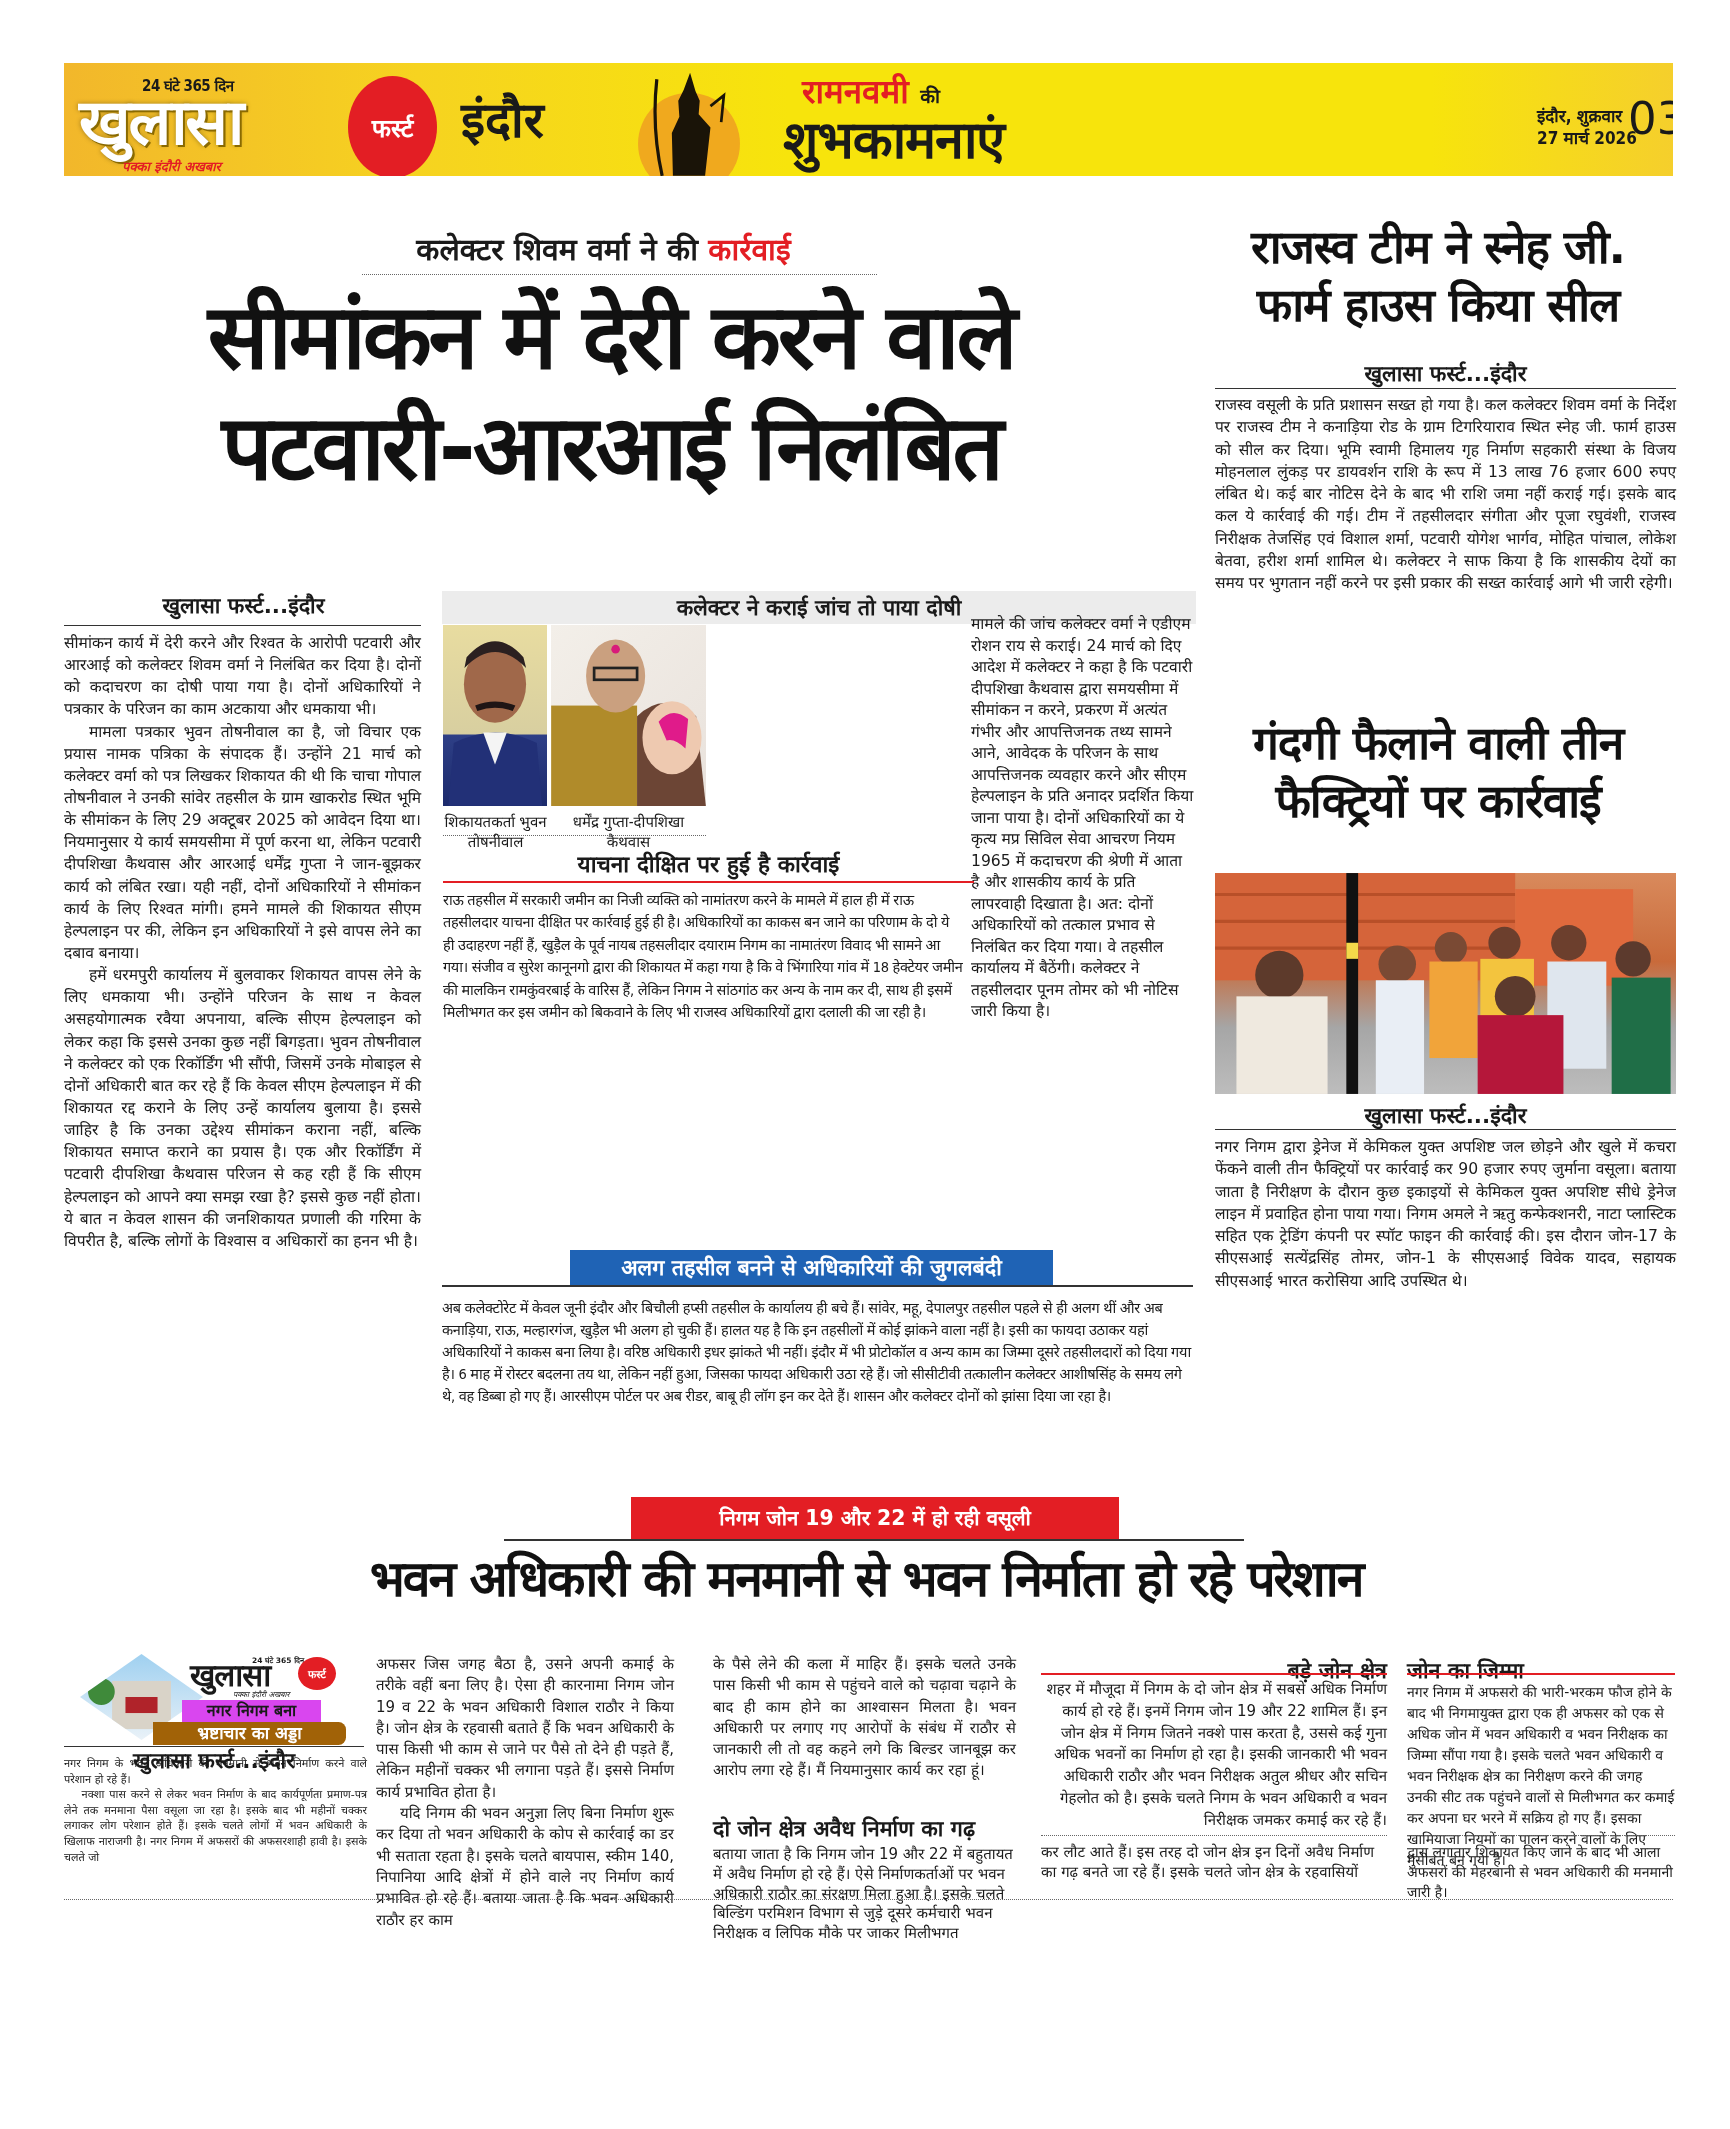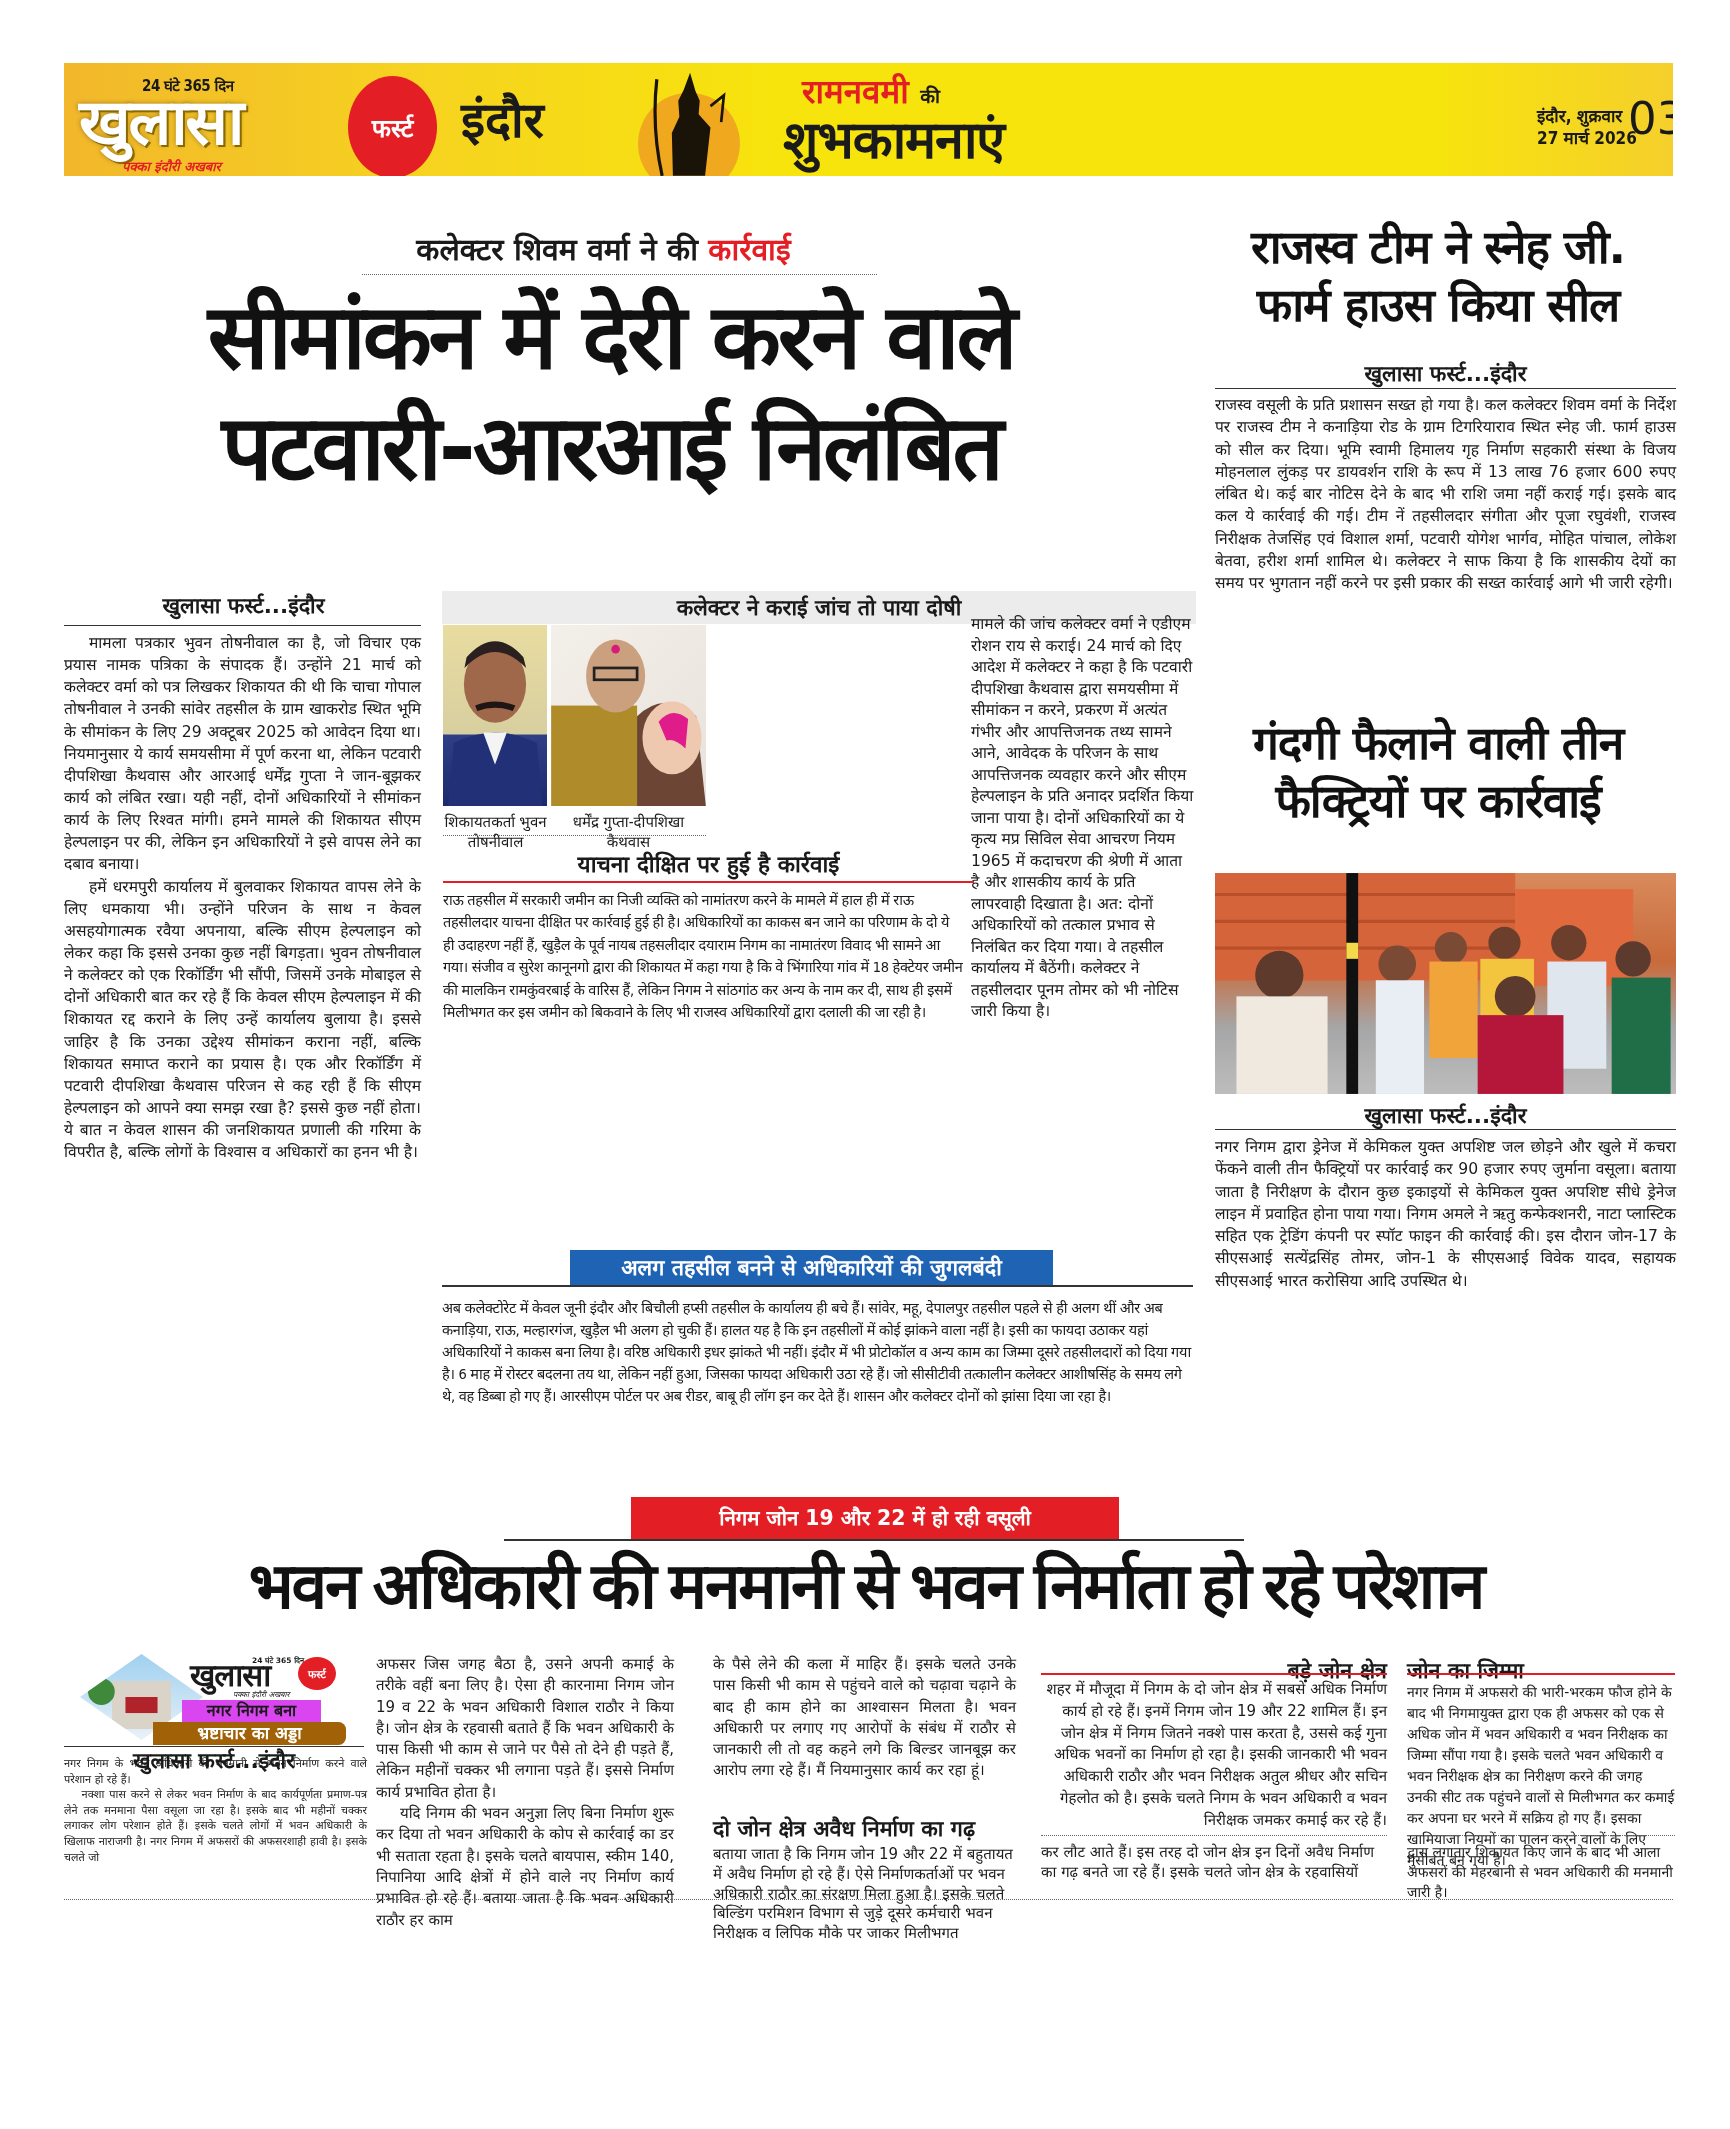--- a/index.html
+++ b/index.html
@@ -81,20 +81,21 @@
 </div>
 <div class="dotline" style="left:362px; top:274px; width:515px;"></div>
 <div class="headline-xl" style="left:80px; top:290px; width:1062px;">
   <div>सीमांकन में देरी करने वाले</div>
   <div style="margin-top:16px;">पटवारी-आरआई निलंबित</div>
 </div>
 
 <div class="byline" style="left:64px; top:590px; width:359px;">खुलासा फर्स्ट...इंदौर</div>
 <div class="rule" style="left:64px; top:625px; width:357px;"></div>
 <div class="body" style="left:64px; top:632px; width:357px;">
+  <p>सीमांकन कार्य में देरी करने और रिश्वत के आरोपी पटवारी और आरआई को कलेक्टर शिवम वर्मा ने निलंबित कर दिया है। दोनों को कदाचरण का दोषी पाया गया है। दोनों अधिकारियों ने पत्रकार के परिजन का काम अटकाया और धमकाया भी।</p>
   <p class="indent">मामला पत्रकार भुवन तोषनीवाल का है, जो विचार एक प्रयास नामक पत्रिका के संपादक हैं। उन्होंने 21 मार्च को कलेक्टर वर्मा को पत्र लिखकर शिकायत की थी कि चाचा गोपाल तोषनीवाल ने उनकी सांवेर तहसील के ग्राम खाकरोड स्थित भूमि के सीमांकन के लिए 29 अक्टूबर 2025 को आवेदन दिया था। नियमानुसार ये कार्य समयसीमा में पूर्ण करना था, लेकिन पटवारी दीपशिखा कैथवास और आरआई धर्मेंद्र गुप्ता ने जान-बूझकर कार्य को लंबित रखा। यही नहीं, दोनों अधिकारियों ने सीमांकन कार्य के लिए रिश्वत मांगी। हमने मामले की शिकायत सीएम हेल्पलाइन पर की, लेकिन इन अधिकारियों ने इसे वापस लेने का दबाव बनाया।</p>
   <p class="indent">हमें धरमपुरी कार्यालय में बुलवाकर शिकायत वापस लेने के लिए धमकाया भी। उन्होंने परिजन के साथ न केवल असहयोगात्मक रवैया अपनाया, बल्कि सीएम हेल्पलाइन को लेकर कहा कि इससे उनका कुछ नहीं बिगड़ता। भुवन तोषनीवाल ने कलेक्टर को एक रिकॉर्डिंग भी सौंपी, जिसमें उनके मोबाइल से दोनों अधिकारी बात कर रहे हैं कि केवल सीएम हेल्पलाइन में की शिकायत रद्द कराने के लिए उन्हें कार्यालय बुलाया है। इससे जाहिर है कि उनका उद्देश्य सीमांकन कराना नहीं, बल्कि शिकायत समाप्त कराने का प्रयास है। एक और रिकॉर्डिंग में पटवारी दीपशिखा कैथवास परिजन से कह रही हैं कि सीएम हेल्पलाइन को आपने क्या समझ रखा है? इससे कुछ नहीं होता। ये बात न केवल शासन की जनशिकायत प्रणाली की गरिमा के विपरीत है, बल्कि लोगों के विश्वास व अधिकारों का हनन भी है।</p>
 </div>
 
 <div class="sub-bar" style="left:442px; top:591px; width:754px; height:33px; line-height:33px;">कलेक्टर ने कराई जांच तो पाया दोषी</div>
 
 <div class="photo" style="left:443px; top:625px; width:105px; width:104px; height:181px; background:linear-gradient(180deg,#e8dca0 0%,#d8cfa0 60%,#2e3f86 61%,#1c2a6c 100%);">
   <svg viewBox="0 0 194 337" width="104" height="181">
     <ellipse cx="97" cy="110" rx="58" ry="72" fill="#a0684a"></ellipse>
     <path d="M40 80 Q97 20 155 80 L150 60 Q97 0 44 60 Z" fill="#2b2020"></path>
@@ -166,21 +167,21 @@
     <circle cx="780" cy="160" r="33" fill="#5c3a2d"></circle>
       <rect x="740" y="195" width="110" height="217" fill="#1f6e47"></rect>
   </svg>
 </div>
 <div class="byline" style="left:1215px; top:1100px; width:461px;">खुलासा फर्स्ट...इंदौर</div>
 <div class="rule" style="left:1215px; top:1129px; width:461px; height:0.5px;"></div>
 <div class="body" style="left:1215px; top:1136px; width:461px; font-size:15.6px; line-height:1.43;">नगर निगम द्वारा ड्रेनेज में केमिकल युक्त अपशिष्ट जल छोड़ने और खुले में कचरा फेंकने वाली तीन फैक्ट्रियों पर कार्रवाई कर 90 हजार रुपए जुर्माना वसूला। बताया जाता है निरीक्षण के दौरान कुछ इकाइयों से केमिकल युक्त अपशिष्ट सीधे ड्रेनेज लाइन में प्रवाहित होना पाया गया। निगम अमले ने ऋतु कन्फेक्शनरी, नाटा प्लास्टिक सहित एक ट्रेडिंग कंपनी पर स्पॉट फाइन की कार्रवाई की। इस दौरान जोन-17 के सीएसआई सत्येंद्रसिंह तोमर, जोन-1 के सीएसआई विवेक यादव, सहायक सीएसआई भारत करोसिया आदि उपस्थित थे।</div>
 
 <div class="red-bar" style="left:631px; top:1497px; width:488px; height:42px; line-height:42px;">निगम जोन 19 और 22 में हो रही वसूली</div>
 <div class="rule" style="left:504px; top:1539px; width:740px; height:1.6px;"></div>
-<div class="headline-xl" style="left:64px; top:1553px; width:1604px; font-size:64px; letter-spacing:-2.1px; white-space:nowrap;font-family:Liberation Serif, serif;">भवन अधिकारी की मनमानी से भवन निर्माता हो रहे परेशान</div>
+<div class="headline-xl" style="left:64px; top:1553px; width:1604px; font-size:50px; letter-spacing:-2.1px; white-space:nowrap;">भवन अधिकारी की मनमानी से भवन निर्माता हो रहे परेशान</div>
 
 <div class="photo" style="left:80px; top:1654px; width:123px; height:86px; background:linear-gradient(180deg,#9fd0f0,#eaf2f8); clip-path: polygon(50% 0, 100% 50%, 50% 100%, 0 50%);">
   <svg viewBox="0 0 230 160" width="123" height="86">
     <rect x="60" y="50" width="110" height="90" fill="#d9d3c8"></rect>
     <rect x="85" y="80" width="60" height="30" fill="#b0232a"></rect>
     <circle cx="40" cy="70" r="25" fill="#3f8a3a"></circle>
   </svg>
 </div>
 <div style="position:absolute; left:252px; top:1655px; font:bold 7.5px 'DejaVu Sans',sans-serif;">24 घंटे 365 दिन</div>
 <div style="position:absolute; left:190px; top:1660px; font:bold 31px 'DejaVu Sans',sans-serif; color:#1a1a1a; letter-spacing:-1.1px; line-height:1;">खुलासा</div>

